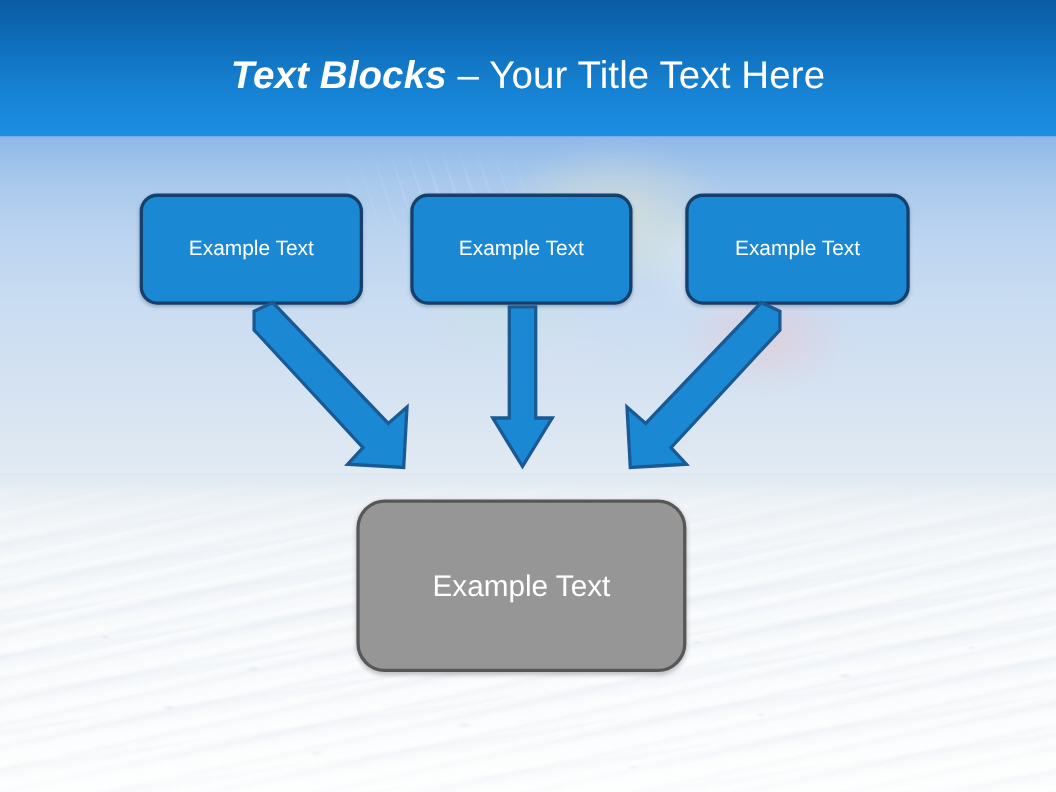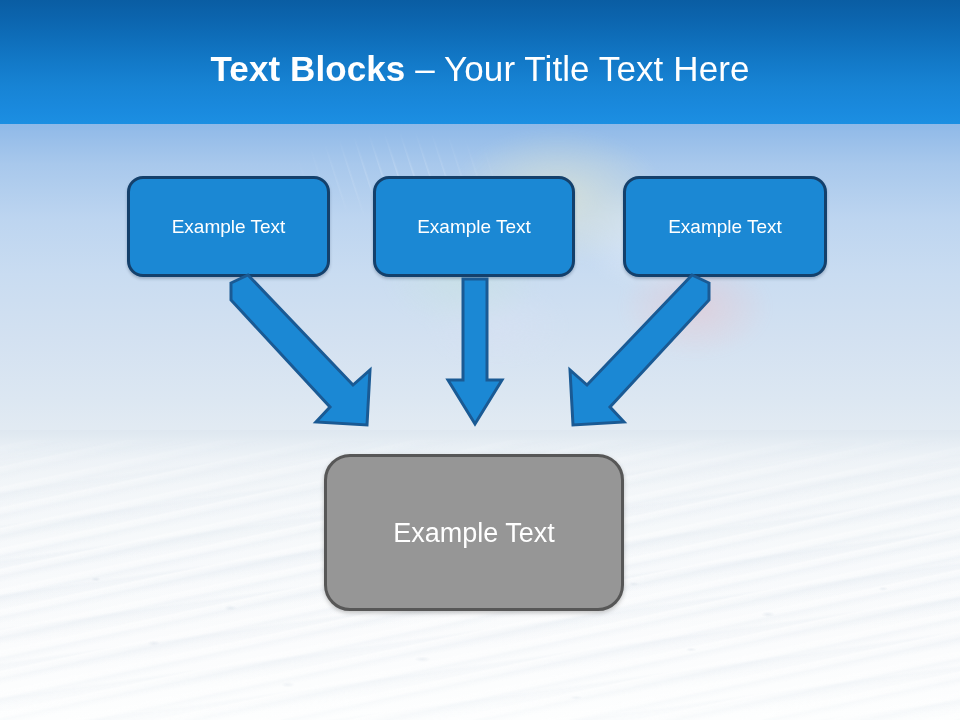--- a/index.html
+++ b/index.html
@@ -166,21 +166,21 @@
     left: 0;
     top: 48px;
     width: 960px;
     text-align: center;
     color: #ffffff;
     font-size: 35px;
     line-height: 42px;
     white-space: nowrap;
     letter-spacing: 0.1px;
   }
-  .title-strong { font-weight: bold; }
+  .title-strong { font-weight: bold; font-style: italic; }
   .title-rest   { font-weight: normal; }
 
   
   .blue-box {
     position: absolute;
     box-sizing: border-box;
     background: #1b88d4;
     border: 3px solid #14406b;
     border-radius: 16px;
     display: flex;

